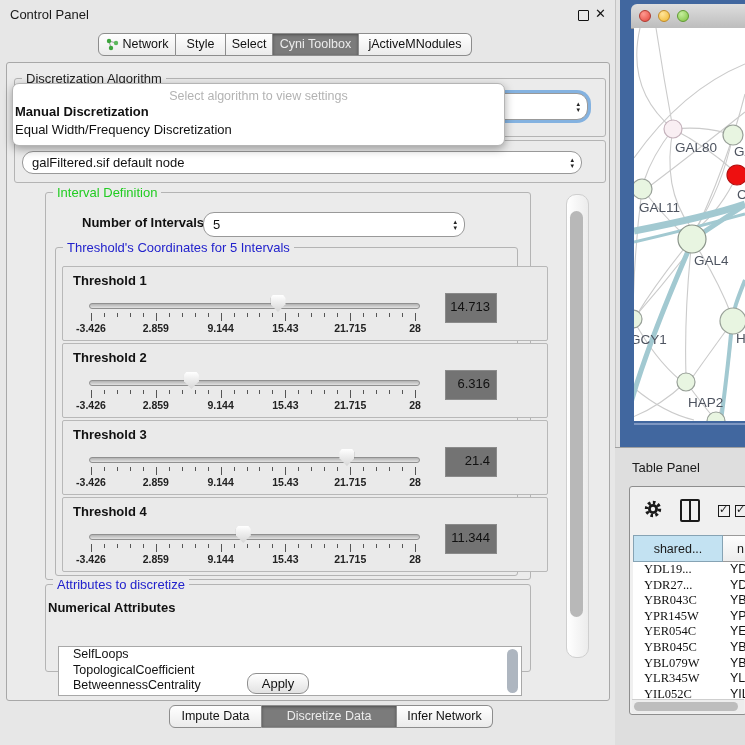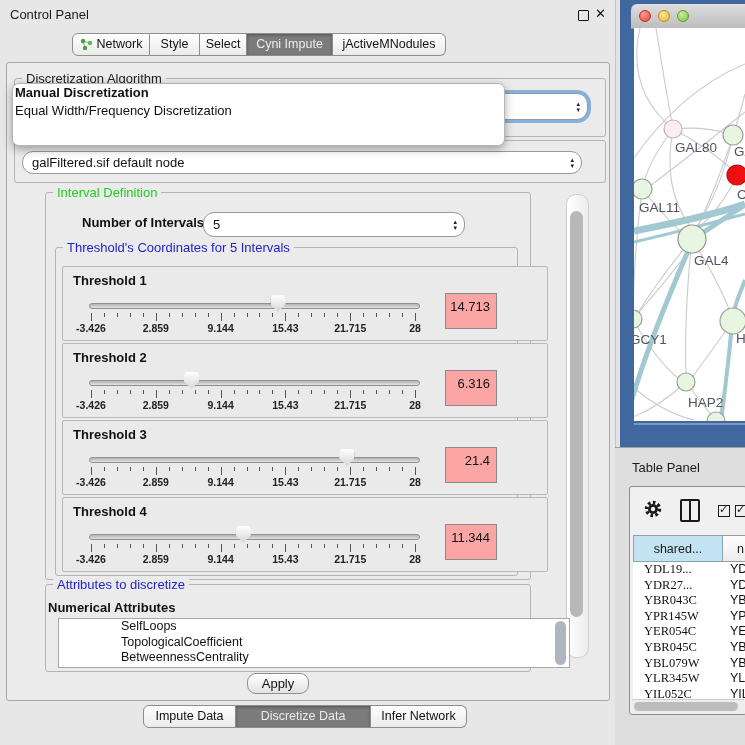--- a/index.html
+++ b/index.html
@@ -6,21 +6,21 @@
     font-family:"Liberation Sans","DejaVu Sans",sans-serif;background:#e2e2e2;}
   #app{position:absolute;left:0;top:0;width:745px;height:745px;}
   .abs{position:absolute;}
 
   
   .cp{position:absolute;left:0;top:0;width:615px;height:745px;background:#e7e7e7;border-right:1px solid #c4c4c4;}
   .cp-title{position:absolute;left:10px;top:7px;font-size:13px;color:#1a1a1a;}
   .float-box{position:absolute;left:578px;top:10px;width:9px;height:9px;border:1.5px solid #111;border-radius:1px;}
   .close-x{position:absolute;left:595px;top:6px;font-size:13px;font-weight:bold;color:#111;}
 
-  .seg{position:absolute;display:flex;height:23px;}
+  .seg{position:absolute;display:flex;height:23px;margin-left:26px;}
   .seg .tab{box-sizing:border-box;height:23px;line-height:21px;text-align:center;font-size:12.5px;color:#111;
     background:linear-gradient(#ffffff,#ebebeb);border:1px solid #8d8d8d;border-left:none;
     display:flex;align-items:center;justify-content:center;gap:4px;white-space:nowrap;overflow:hidden;}
   .seg .tab:first-child{border-left:1px solid #8d8d8d;border-radius:6px 0 0 6px;}
   .seg .tab:last-child{border-radius:0 6px 6px 0;}
   .seg .tab.sel{background:#7b7b7b;color:#ececec;box-shadow:inset 0 1px 3px rgba(0,0,0,.35);}
 
   .content-panel{position:absolute;left:6px;top:62px;width:602px;height:637px;background:#ebebeb;
     border:1px solid #a8a8a8;border-radius:3px;}
 
@@ -46,26 +46,26 @@
   .th-panel{position:absolute;left:62px;width:444px;height:73px;border:1px solid #b8b8b8;background:#eaeaea;border-radius:2px;padding-left:40px;}
   .th-label{position:absolute;left:10px;top:6px;font-size:13px;font-weight:bold;color:#111;}
   .track{position:absolute;left:26px;top:36px;width:329px;height:4px;border:1px solid #909090;border-radius:3px;
     background:linear-gradient(#b2b2b2,#e2e2e2);}
   .thumb{position:absolute;top:28px;width:15px;height:17px;background:linear-gradient(#ffffff,#d6d6d6);
     clip-path:polygon(15% 0,85% 0,100% 18%,100% 55%,50% 100%,0 55%,0 18%);filter:drop-shadow(0 0 1px #777);z-index:2;}
   .ticks{position:absolute;left:0;top:44px;width:444px;height:26px;}
   .tick{position:absolute;top:2px;width:1px;height:4px;background:#555;}
   .tick.major{height:8px;}
   .slab{position:absolute;top:11px;width:64px;text-align:center;font-size:10.5px;font-weight:600;color:#222;}
-  .vbox{position:absolute;left:382px;top:26px;width:52px;height:36px;background:#fca5a5;border:1px solid #8a8a8a;
+  .vbox{position:absolute;left:382px;top:26px;width:52px;height:30px;background:#737373;border:1px solid #8a8a8a;
     box-sizing:border-box;font-size:13px;text-align:right;line-height:26px;padding-right:6px;color:#111;}
 
   
   .attr-label{position:absolute;left:48px;top:600px;font-size:13px;font-weight:bold;color:#111;}
-  .listbox{position:absolute;left:58px;top:618px;width:462px;height:48px;background:#fff;border:1px solid #a8a8a8;overflow:hidden;padding-left:48px;}
+  .listbox{position:absolute;left:58px;top:646px;width:462px;height:48px;background:#fff;border:1px solid #a8a8a8;overflow:hidden;}
   .listbox .li{font-size:12.5px;color:#111;padding-left:14px;line-height:15.5px;white-space:nowrap;}
   .list-scroll{position:absolute;right:3px;top:2px;width:11px;height:44px;background:#aeb6c0;border-radius:6px;}
 
   .btn{position:absolute;box-sizing:border-box;background:linear-gradient(#ffffff,#e2e2e2);border:1px solid #8f8f8f;
     border-radius:9px;font-size:13px;color:#111;text-align:center;}
 
   
   .vscroll{position:absolute;left:566px;top:194px;width:21px;height:462px;background:linear-gradient(90deg,#fff,#ececec);
     border:1px solid #cfcfcf;border-radius:10px;}
   .vscroll .vthumb{position:absolute;left:3px;top:16px;width:13px;height:406px;background:#b8b8b8;border-radius:7px;}
@@ -123,37 +123,38 @@
           </svg>
           <span>Network</span>
         </div>
         <div class="tab" style="width: 50px;">
           <span>Style</span>
         </div>
         <div class="tab" style="width: 47px;">
           <span>Select</span>
         </div>
         <div class="tab sel" style="width: 86px;">
-          <span>Cyni Impute</span>
+          <span>Cyni Toolbox</span>
         </div>
         <div class="tab" style="width: 113px;">
           <span>jActiveMNodules</span>
         </div>
       </div>
 
     <div class="content-panel"></div>
 
     <div class="group" style="left:14px;top:78px;width:590px;height:57px;">
       <span class="gtitle dark">Discretization Algorithm</span>
     </div>
     <div class="combo focusring" style="left:22px;top:93px;width:566px;height:27px;z-index:5;">
       <span class="updown">▴<br>▾</span>
     </div>
 
     <div class="popup">
+      <span class="prompt">Select algorithm to view settings</span>
       <div id="popupItems">
           <div class="item bold">Manual Discretization</div>
           <div class="item">Equal Width/Frequency Discretization</div>
         </div>
     </div>
 
     <div class="group" style="left:14px;top:140px;width:590px;height:41px;">
       <span class="gtitle dark">Table Data</span>
     </div>
     <div class="combo" style="left:22px;top:151px;width:560px;height:23px;line-height:21px;">

